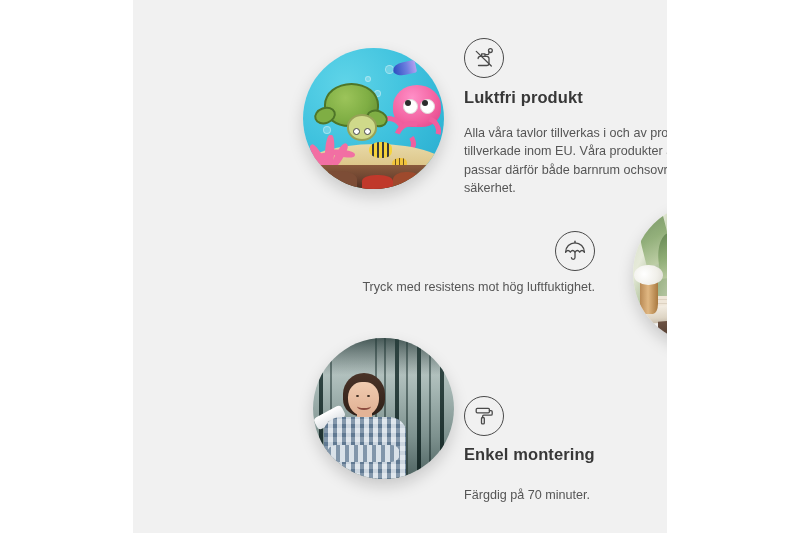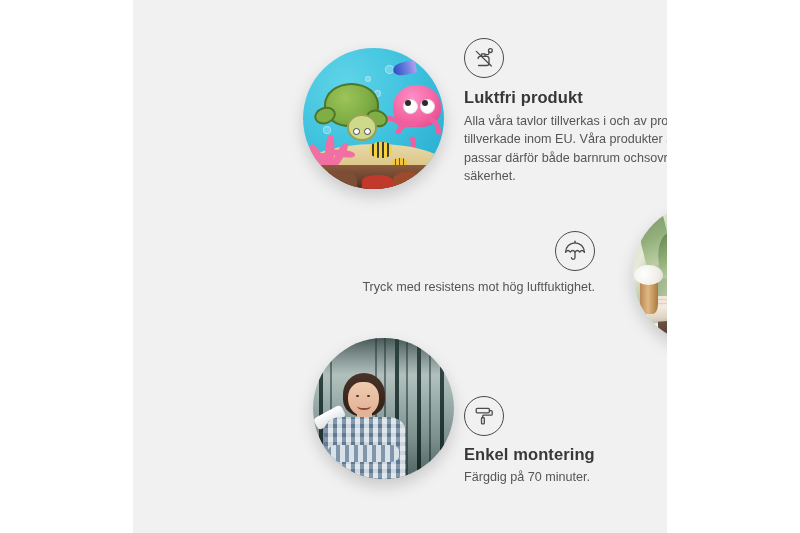--- a/index.html
+++ b/index.html
@@ -247,32 +247,32 @@
   .body {
     font-size: 12.6px;
     color: #555555;
     line-height: 1.47;
     margin: 0;
   }
 
   
   .b1 { left: 331px; top: 38px; width: 310px; }
   .b1 .icon-circle { margin-bottom: 9px; }
-  .b1 .head { margin-bottom: 4px; }
+  .b1 .head { margin-bottom: 16px; }
 
   
   .b2 { left: 222px; top: 231px; width: 240px; text-align: right; }
   .b2 .icon-circle { margin-left: auto; margin-bottom: 7px; }
   .b2 .head { margin-bottom: 3px; white-space: nowrap; }
   .b2 .body { white-space: nowrap; }
 
   
   .b3 { left: 331px; top: 396px; width: 260px; }
   .b3 .icon-circle { margin-bottom: 8px; }
-  .b3 .head { margin-bottom: 3px; }
+  .b3 .head { margin-bottom: 21px; }
   .b3 .body { white-space: nowrap; }
 </style>
 </head>
 <body>
 
 <div class="page">
   <div class="panel">
 
     <div class="photo-circle p1">
       <div class="photo-inner">

